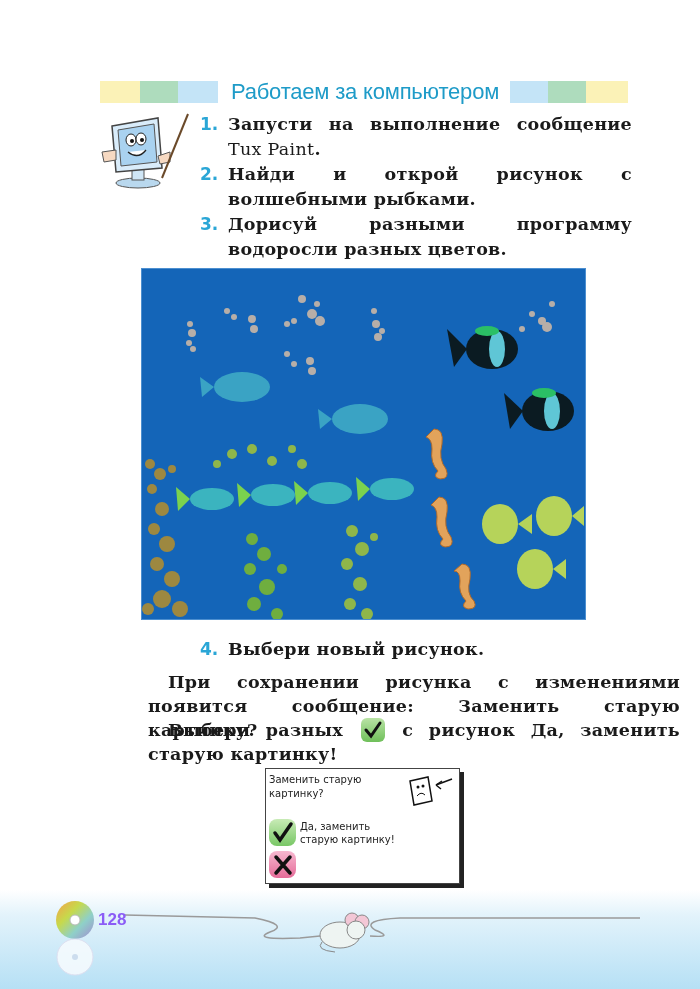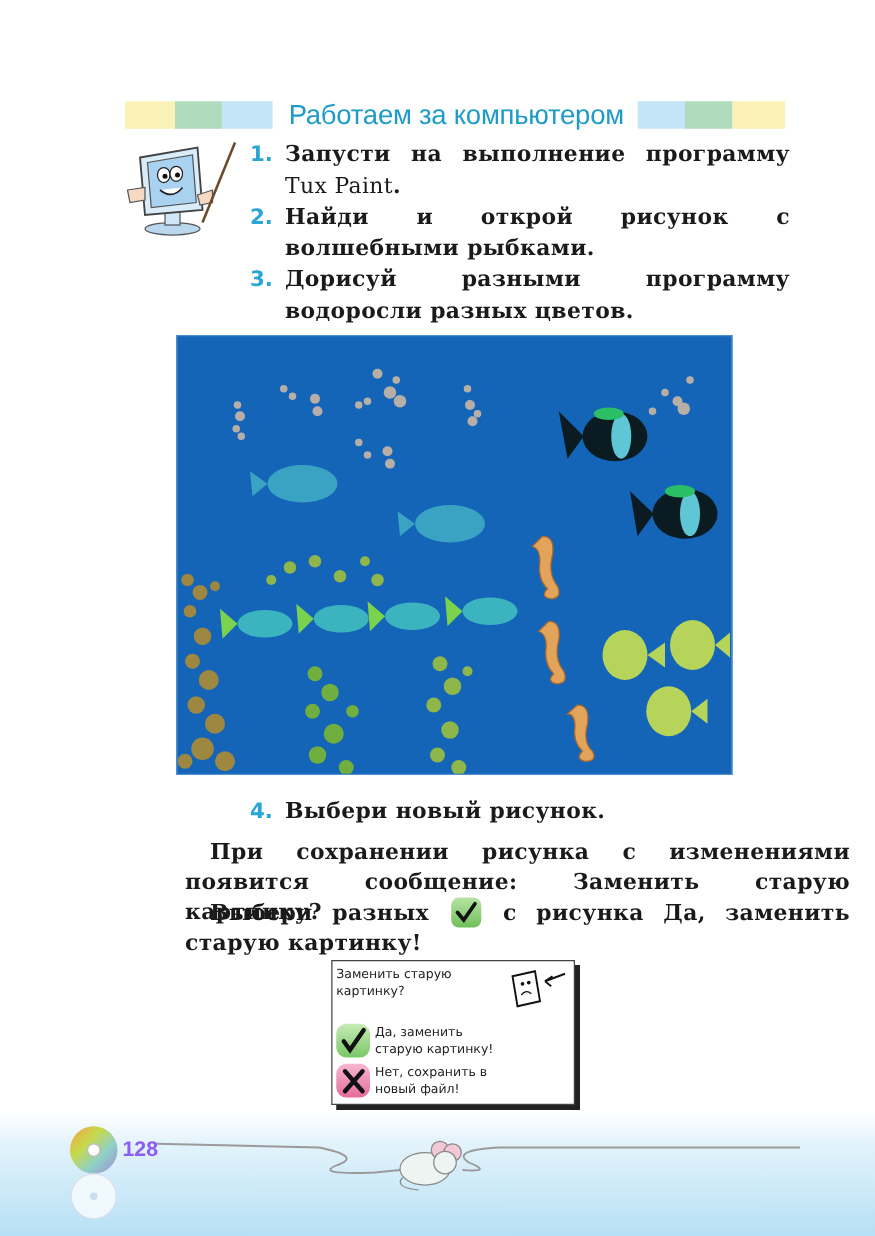--- a/index.html
+++ b/index.html
@@ -97,21 +97,21 @@
     <path d="M30 40 Q40 48 48 38" fill="#fff" stroke="#222" stroke-width="1.3"></path>
     <path d="M4 40 L18 38 L18 48 L6 50 Z" fill="#f6d9c2" stroke="#555"></path>
     <path d="M60 44 L72 40 L72 50 L62 52 Z" fill="#f6d9c2" stroke="#555"></path>
     <line x1="64" y1="66" x2="90" y2="2" stroke="#6b4a2a" stroke-width="2"></line>
   </svg>
 </div>
 
 <div class="abs steps">
   <div class="step">
     <span class="num">1.</span>
-    <span class="txt"><span>Запусти на выполнение программу </span><b>Tux Paint</b><span>.</span></span>
+    <span class="txt"><span>Запусти на выполнение сообщение </span><b>Tux Paint</b><span>.</span></span>
   </div>
   <div class="step">
     <span class="num">2.</span>
     <span class="txt">Найди и открой рисунок с волшебными рыбками.</span>
   </div>
   <div class="step">
     <span class="num">3.</span>
     <span class="txt">Дорисуй разными программу водоросли разных цветов.</span>
   </div>
 </div>
@@ -242,21 +242,21 @@
 <div class="abs para" style="top:670px;">
   <span class="indent"></span><span>При сохранении рисунка с изменениями появится сообщение: </span><span>Заменить старую картинку?</span>
 </div>
 
 <div class="abs para" style="top:718px;">
   <span class="indent"></span><span>Выбери разных</span>
   <span class="inline-check">
     <svg width="24" height="24" viewBox="0 0 24 24">
         <path d="M5 12 L10 18 L19 5" stroke="#111" stroke-width="3" fill="none" stroke-linecap="round"></path>
       </svg>
-  </span><span> с рисунка </span><span>Да, заменить старую картинку!</span>
+  </span><span> с рисунок </span><span>Да, заменить старую картинку!</span>
 </div>
 
 <div class="abs dialog">
   <div class="dlg-q">Заменить старую картинку?</div>
   <div class="dlg-icon">
     <svg width="50" height="34" viewBox="0 0 50 34">
       <path d="M4 8 L22 4 L26 28 L8 32 Z" fill="#fff" stroke="#111" stroke-width="1.5"></path>
       <circle cx="12" cy="14" r="1.5" fill="#111"></circle>
         <circle cx="17" cy="13" r="1.5" fill="#111"></circle>
       <path d="M11 23 Q15 18 19 22" stroke="#111" fill="none"></path>
@@ -271,21 +271,20 @@
         </svg>
     </div>
     <div class="dlg-label" style="width:110px">Да, заменить старую картинку!</div>
   </div>
   <div class="dlg-opt" style="top:82px;">
     <div class="dlg-btn no">
       <svg width="27" height="27" viewBox="0 0 27 27">
           <path d="M7 6 L21 22 M21 6 L7 22" stroke="#111" stroke-width="3.5" stroke-linecap="round"></path>
         </svg>
     </div>
-    <div class="dlg-label" style="width:110px">Нет, сохранить в новый файл!</div>
   </div>
 </div>
 
 <div class="abs footer">
   <svg width="700" height="99" viewBox="0 0 700 99" style="position:absolute;left:0;top:0">
     <path d="M125 25 L255 28 Q290 35 270 42 Q250 50 300 48 L320 46" stroke="#9a9a9a" stroke-width="1.5" fill="none"></path>
     <path d="M370 46 Q395 48 375 40 Q360 30 400 28 L640 28" stroke="#9a9a9a" stroke-width="1.5" fill="none"></path>
     <g>
       <ellipse cx="340" cy="45" rx="20" ry="13" fill="#eef4f2" stroke="#888"></ellipse>
       <circle cx="352" cy="30" r="7" fill="#f3c7d6" stroke="#888"></circle>

